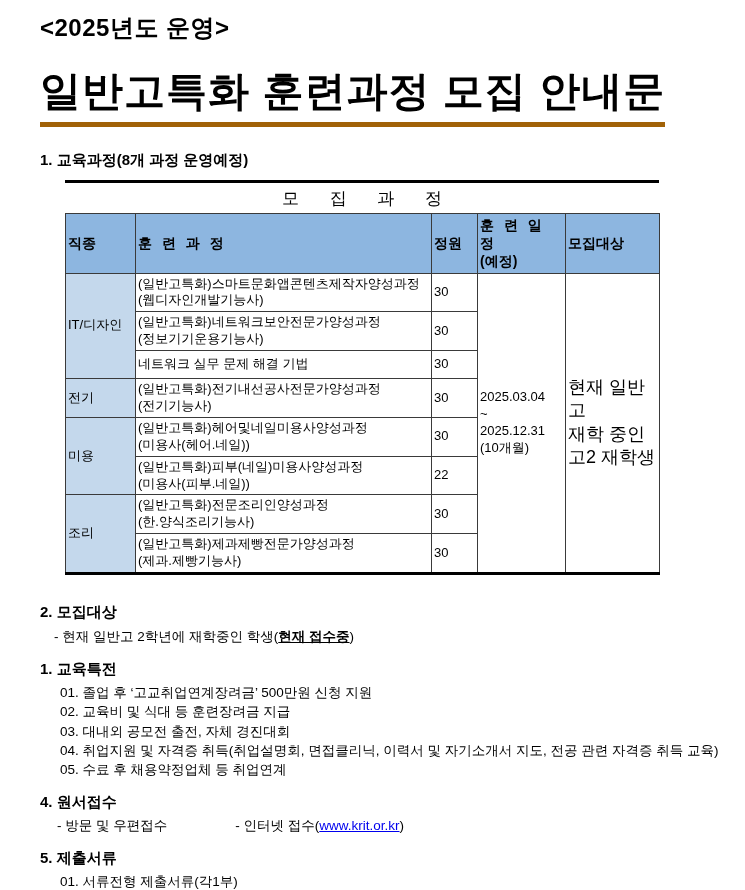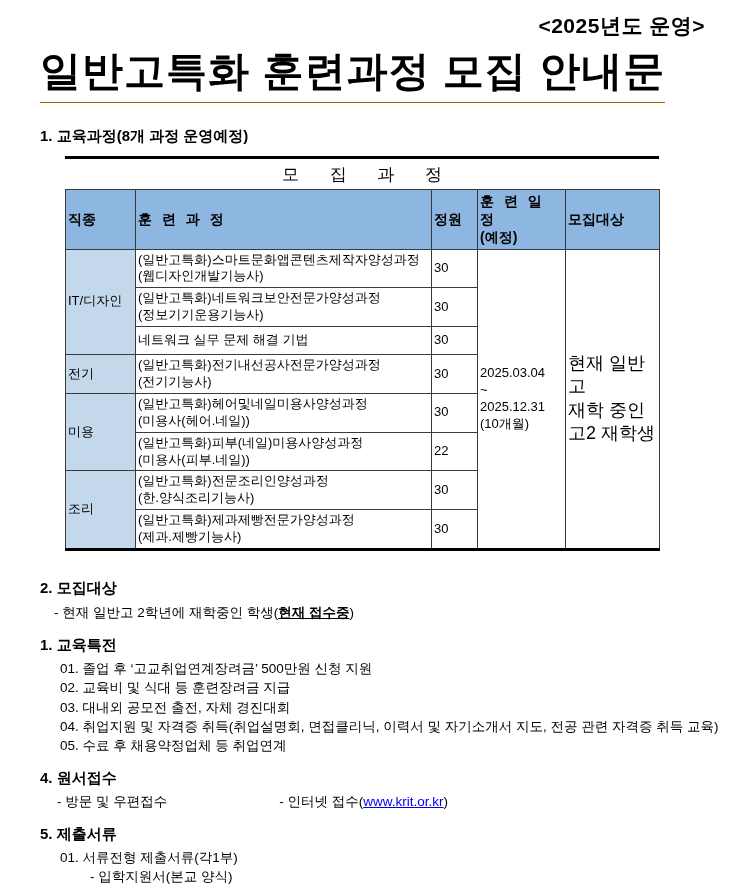--- a/index.html
+++ b/index.html
@@ -4,26 +4,26 @@
 <style>
   * { margin:0; padding:0; box-sizing:border-box; }
   html,body { background:#fff; }
   .page {
     width:745px; height:890px; background:#ffffff; color:#000;
     font-family:"Liberation Sans", sans-serif;
     position:relative; overflow:hidden;
     padding:12px 40px 0 40px;
   }
   
-  .subtitle { font-size:21px; font-weight:bold; letter-spacing:0.5px;text-align:right; }
+  .subtitle { font-size:24px; font-weight:bold; letter-spacing:0.5px; }
   .main-title {
     display:inline-block;
     font-size:41px; font-weight:bold; letter-spacing:1px;
-    border-bottom:1px solid #a16207;
-    padding-bottom:3px; margin-top:4px;
+    border-bottom:5px solid #a16207;
+    padding-bottom:3px; margin-top:20px;
     white-space:nowrap;
   }
   .s1-heading { font-size:15px; font-weight:bold; margin-top:24px; }
 
   
   .table-wrap {
     width:594px; margin-left:25px; margin-top:10px;
     border-top:3px solid #000;
   }
   .table-title {
@@ -53,21 +53,21 @@
 
   
   .sections { margin-top:28px; font-size:13.5px; }
   .sec-heading { font-size:15px; font-weight:bold; margin-top:14px; }
   .sec-line { margin:5px 0 0 14px; line-height:1.42; white-space:nowrap; }
   .sec-list { margin:4px 0 0 20px; }
   .sec-list div { line-height:1.42; white-space:nowrap; }
   .indent2 { margin-left:30px; }
   .bold-underline { font-weight:bold; text-decoration:underline; }
   a.doc-link { color:#0000ee; text-decoration:underline; cursor:pointer; }
-  .apply-row { display:flex; gap:112px; margin:5px 0 0 17px; }
+  .apply-row { display:flex; gap:68px; margin:5px 0 0 17px; }
 </style>
 </head>
 <body>
 
 <div class="page">
 
   <div class="subtitle">&lt;2025년도 운영&gt;</div>
   <div><span class="main-title">일반고특화 훈련과정 모집 안내문</span></div>
 
   <div class="s1-heading">1. 교육과정(8개 과정 운영예정)</div>

